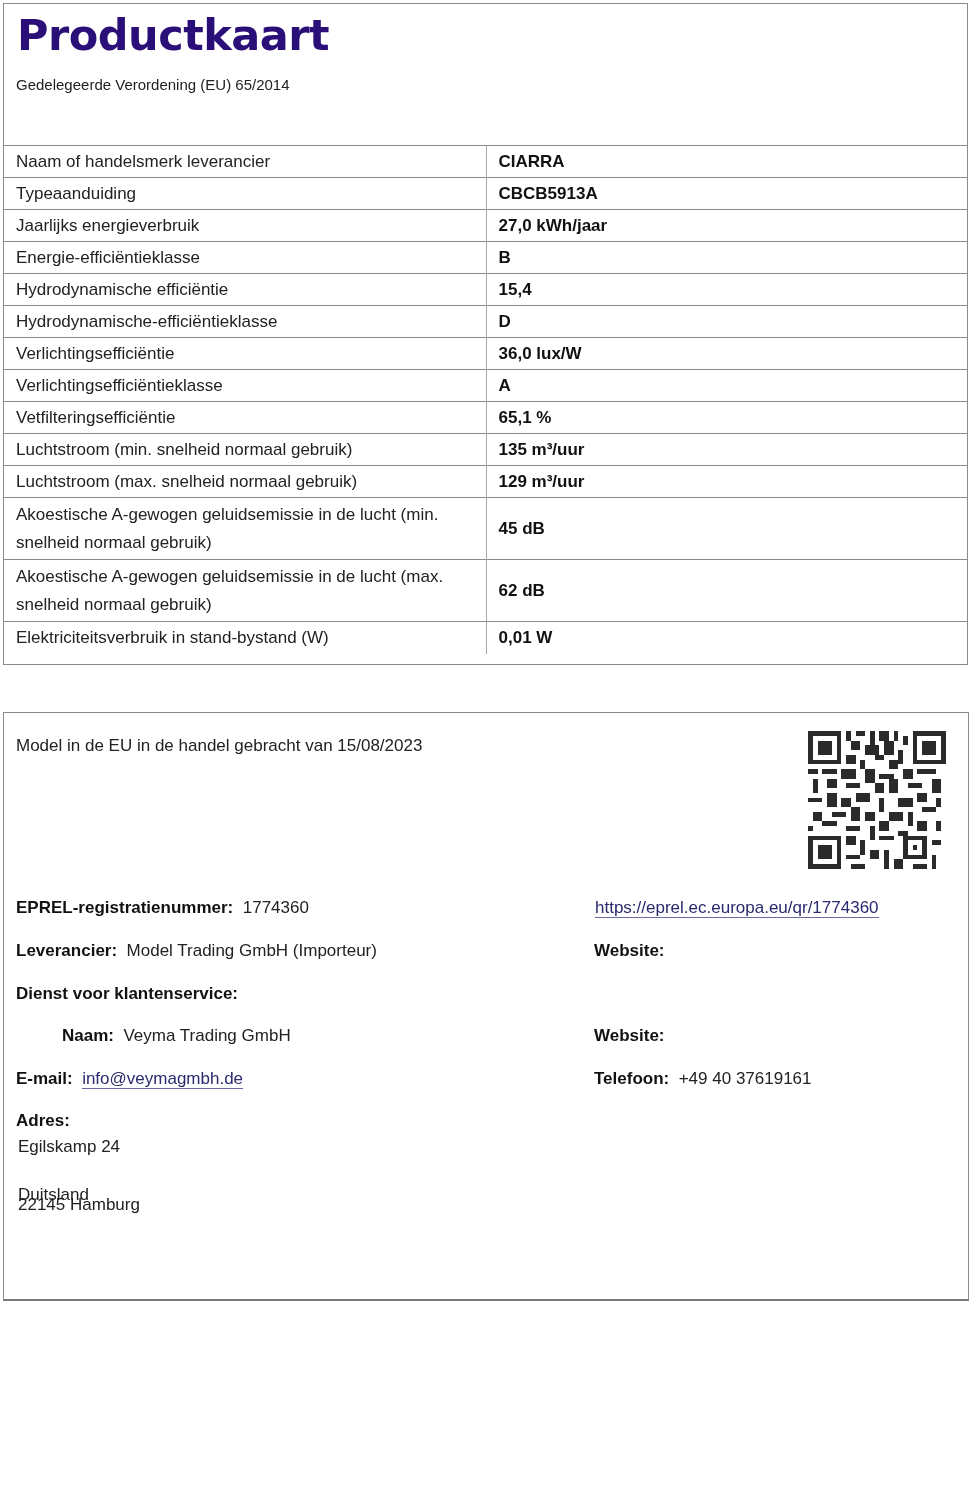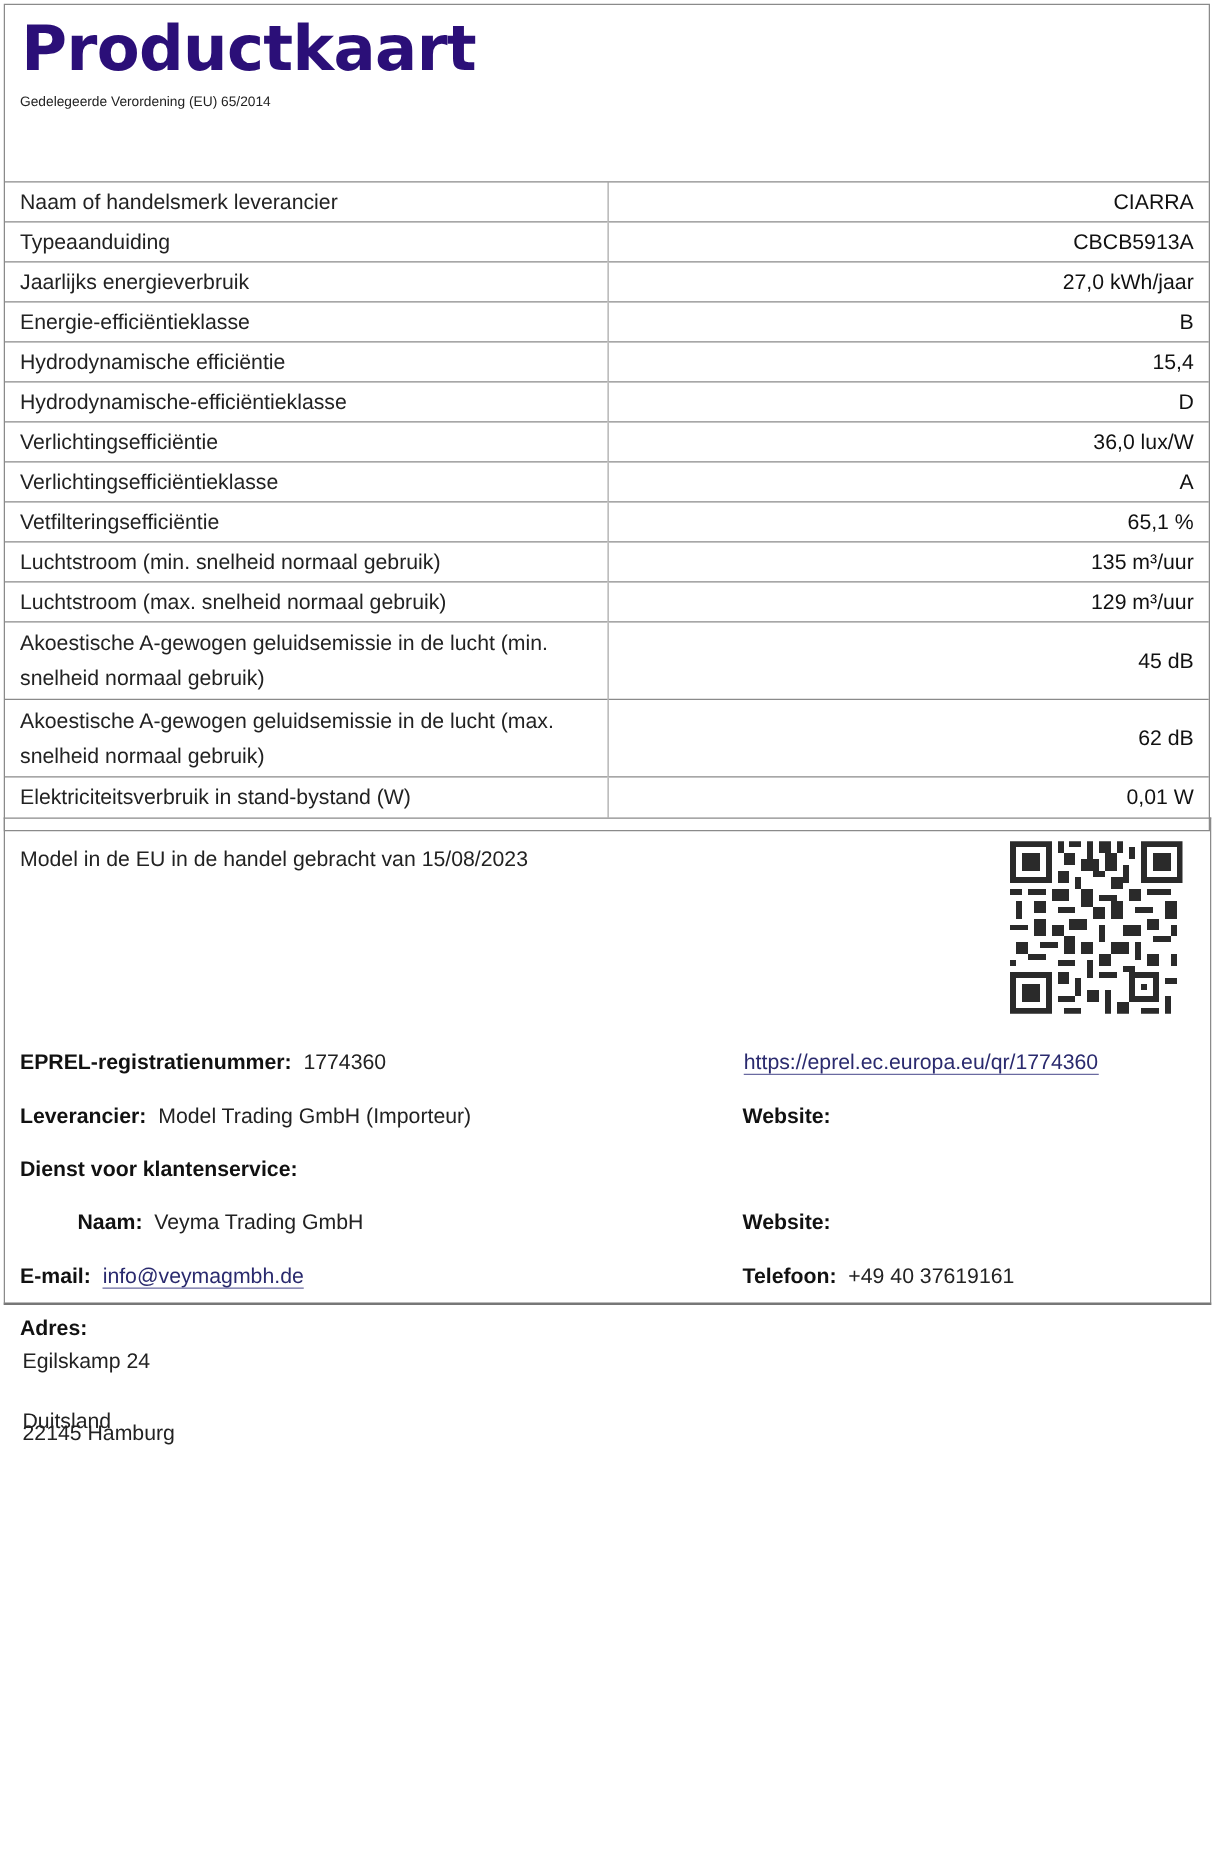--- a/index.html
+++ b/index.html
@@ -1,25 +1,25 @@
 <!DOCTYPE html>
 <html><head>
 <meta charset="utf-8">
 <style>
   html, body { margin: 0; padding: 0; background: #ffffff; }
   body { width: 973px; height: 1500px; position: relative; font-family: "Liberation Sans", sans-serif; color: #1a1a1a; }
   .box1 { position: absolute; left: 3px; top: 3px; width: 965px; height: 662px; border: 1px solid #8a8a8a; box-sizing: border-box; }
-  .title { position: absolute; left: 13px; top: 6px; font-size: 50px; font-weight: bold; color: #2b0f78; font-family: "DejaVu Sans", sans-serif; letter-spacing: -0.5px; }
-  .subtitle { position: absolute; left: 12px; top: 72px; font-size: 11px; color: #222; }
+  .title { position: absolute; left: 13px; top: 6px; font-size: 43px; font-weight: bold; color: #2b0f78; font-family: "DejaVu Sans", sans-serif; letter-spacing: -0.5px; }
+  .subtitle { position: absolute; left: 12px; top: 72px; font-size: 15px; color: #222; }
   table.spec { position: absolute; left: 0; top: 105px; width: 963px; border-collapse: collapse; margin-top: 36px; }
   table.spec td { border-top: 1.5px solid #8a8a8a; font-size: 17px; height: 32px; padding: 0 12px; box-sizing: border-box; }
   table.spec td.lbl { width: 482px; border-right: 1px solid #a8a8a8; color: #222; }
-  table.spec td.val { text-align: right; font-weight: normal; color: #111; }
+  table.spec td.val { text-align: left; font-weight: bold; color: #111; }
   table.spec tr.tall td { height: 62px; line-height: 28px; }
-  .box2 { position: absolute; left: 3px; top: 654px; width: 966px; height: 390px; border: 1px solid #8a8a8a; border-bottom: 2px solid #777; box-sizing: border-box; }
+  .box2 { position: absolute; left: 3px; top: 712px; width: 966px; height: 589px; border: 1px solid #8a8a8a; border-bottom: 2px solid #777; box-sizing: border-box; }
   .t { position: absolute; font-size: 17px; color: #222; white-space: nowrap; }
   .b { font-weight: bold; color: #111; }
   .link { color: #2a2a6e; border-bottom: 1px solid #6a6aa0; }
   .qr { position: absolute; left: 804px; top: 18px; width: 138px; height: 138px; }
   .page { position: absolute; right: 6px; top: 1480px; font-size: 15px; color: #222; margin-top: 19px; }
 </style>
 </head>
 <body>
 
 <div class="box1">

